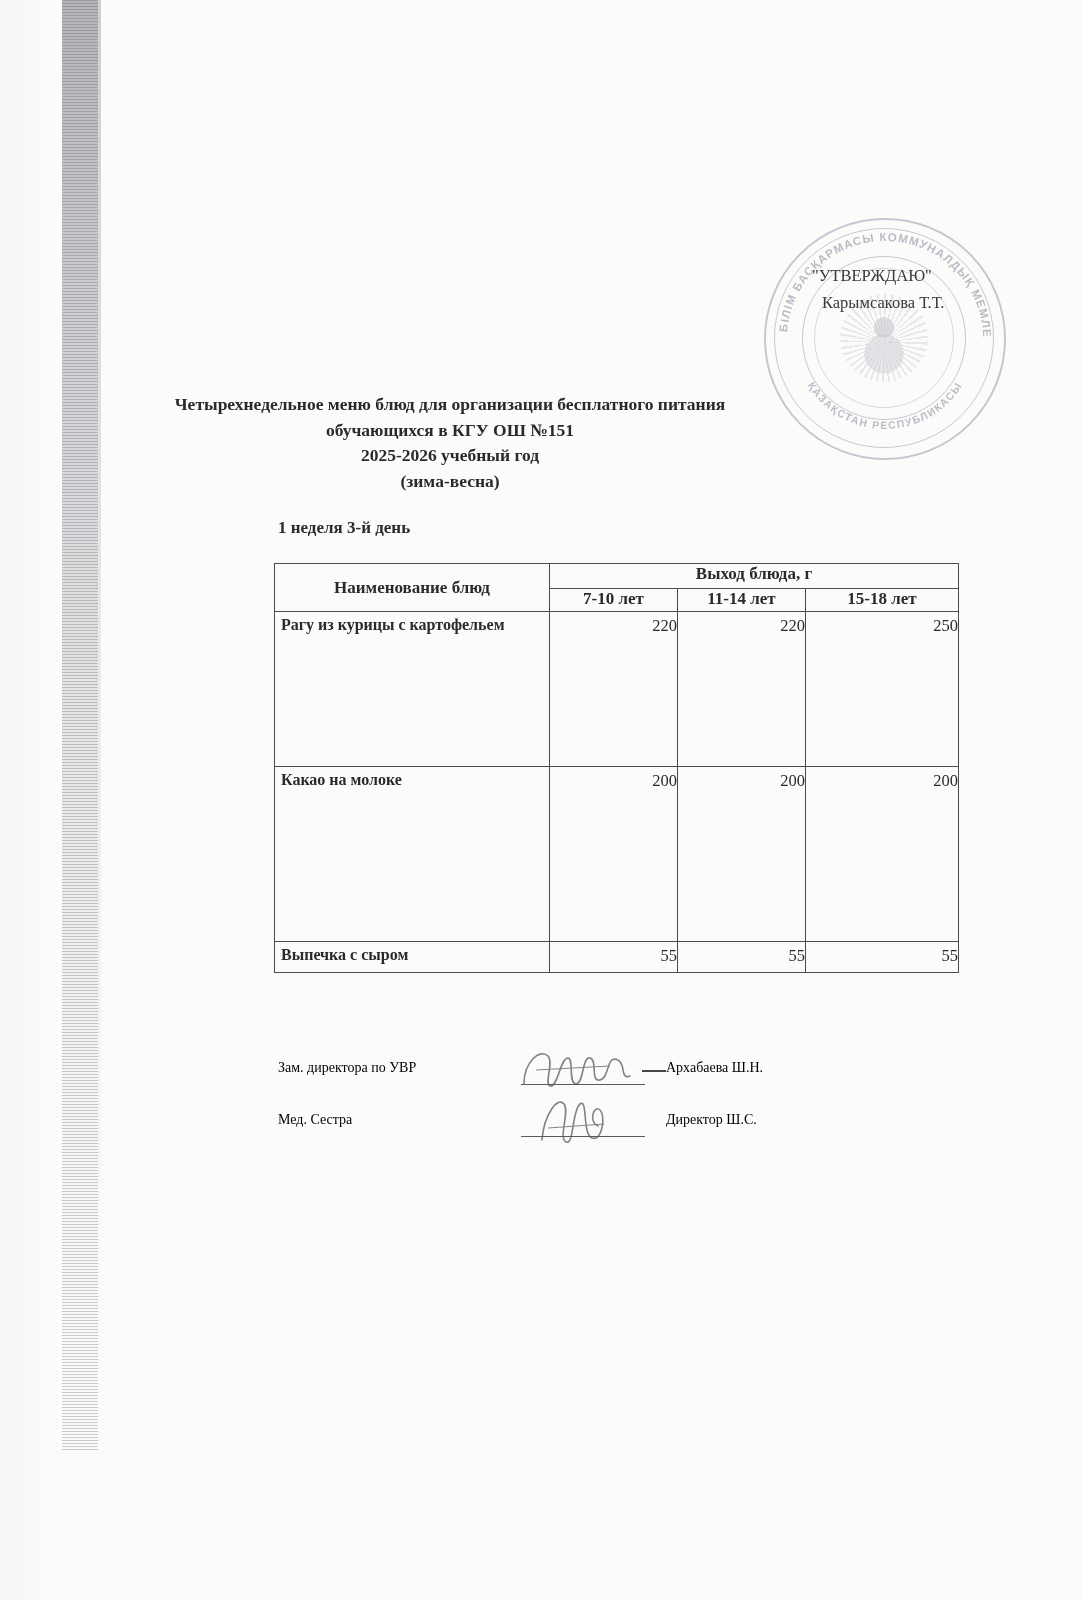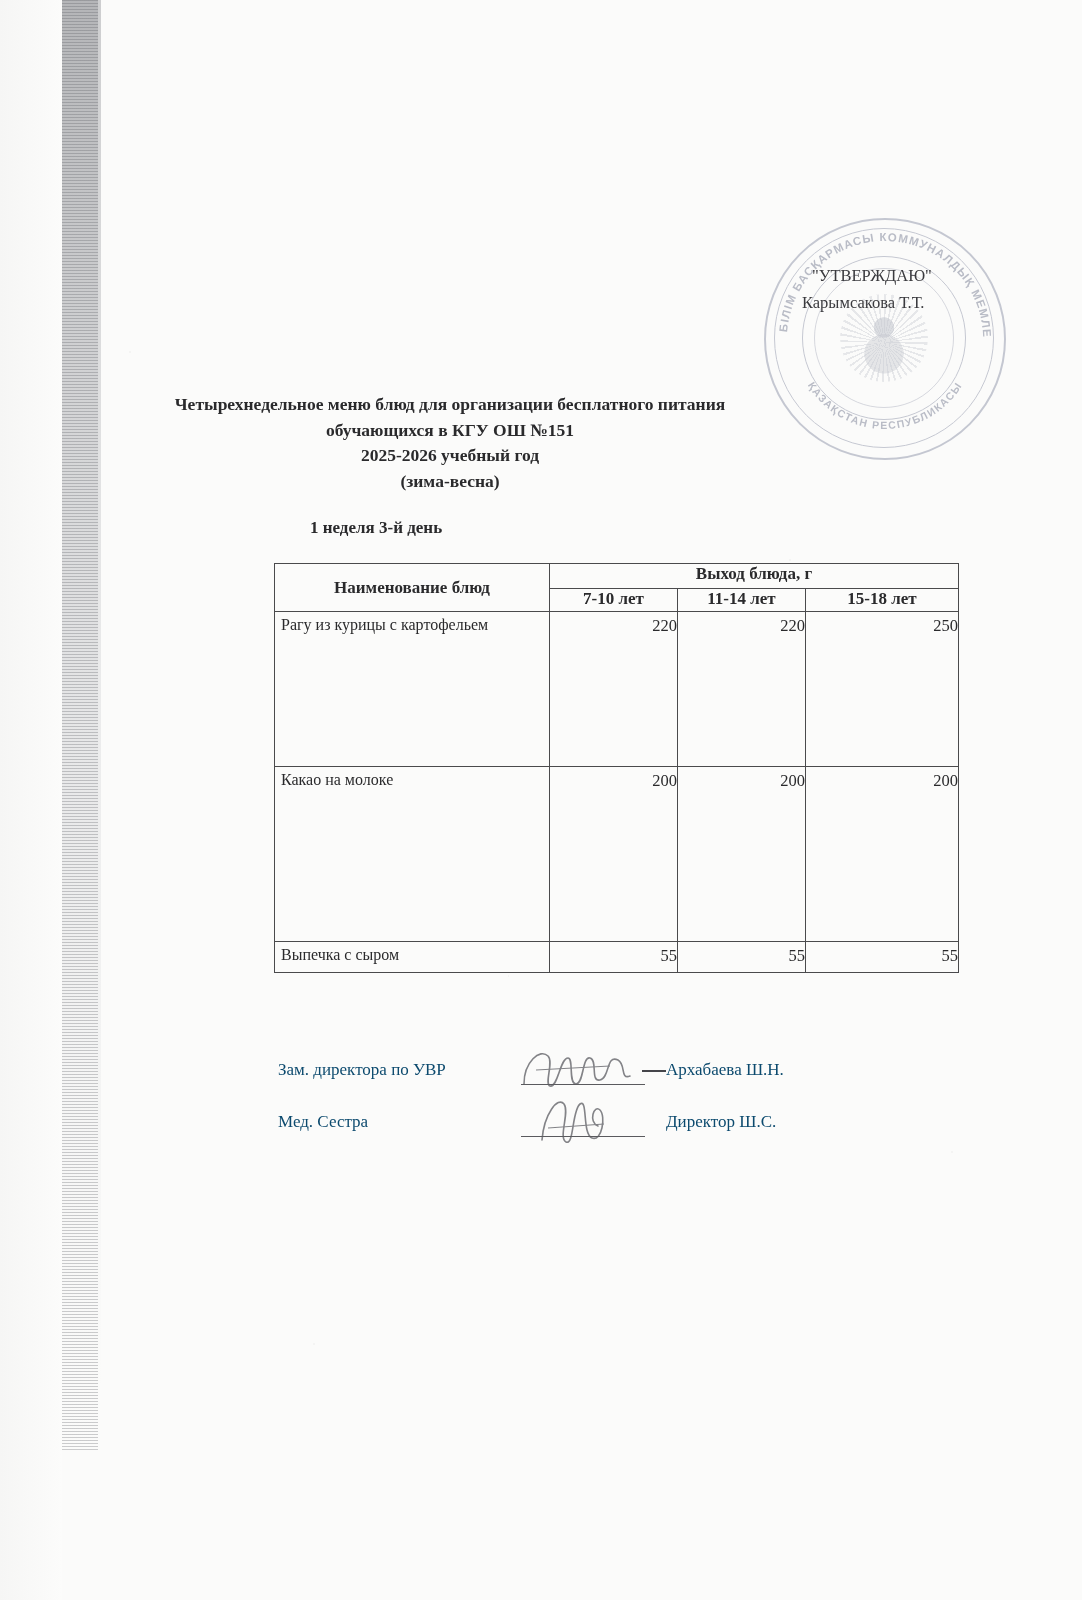--- a/index.html
+++ b/index.html
@@ -74,21 +74,21 @@
     top: 262px;
     width: 290px;
     text-align: left;
     font-size: 16.5px;
     line-height: 27px;
     color: #3a3a3e;
     white-space: nowrap;
   }
   .approval .ln1 { margin-left: 82px; }
   .approval .ln2 { margin-left: 12px; }
-  .approval .ln3 { margin-left: 72px; }
+  .approval .ln3 { margin-left: 92px; }
 
   
   .stamp {
     position: absolute;
     left: 762px;
     top: 216px;
     width: 246px;
     height: 246px;
     border-radius: 50%;
     pointer-events: none;
@@ -134,21 +134,20 @@
   .doc-title .t-line { display: block; }
 
   
   .week-day {
     position: absolute;
     left: 278px;
     top: 518px;
     font-weight: bold;
     font-size: 17px;
     color: #2a2a2c;
-    margin-left: 32px;
   }
 
   
   .menu-table {
     position: absolute;
     left: 274px;
     top: 563px;
     width: 684px;
     border-collapse: collapse;
     table-layout: fixed;
@@ -167,21 +166,21 @@
     font-size: 17px;
   }
   .th-name { height: 46px; font-size: 17px; vertical-align: middle !important; }
   .th-group { height: 24px; }
   .th-age { height: 22px; font-size: 16px; }
 
   .menu-table td.dish {
     font-size: 16px;
     padding: 4px 0 0 6px;
     text-align: left;
-    font-weight: normal;
+    font-weight: bold;
   }
   .menu-table td.qty {
     font-size: 16.5px;
     text-align: right;
     padding-top: 4px;
   }
   .row-tall td { height: 150px; }
   .row-tall2 td { height: 170px; }
   .row-short td { height: 26px; }
 
@@ -193,22 +192,22 @@
   
   .signatures {
     position: absolute;
     left: 278px;
     top: 1046px;
     width: 680px;
   }
   .sig-row {
     position: relative;
     height: 52px;
-    font-size: 17px;
-    color: #0c4a6e;
+    font-size: 14px;
+    color: #000000;
   }
   .sig-role {
     position: absolute;
     left: 0;
     top: 14px;
     white-space: nowrap;
   }
   .sig-line {
     position: absolute;
     left: 243px;

